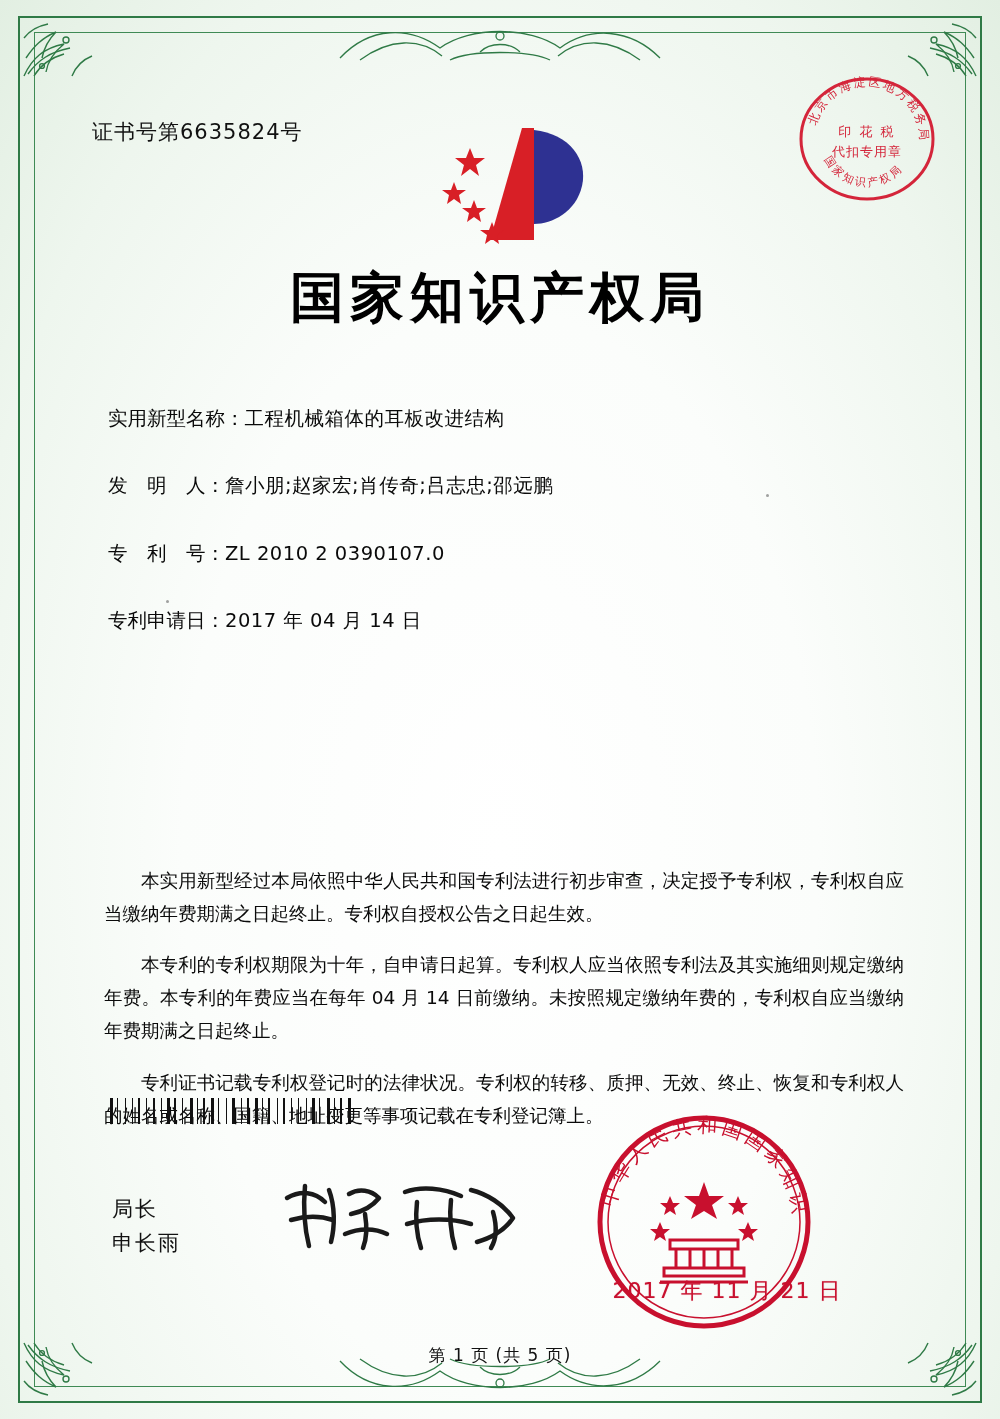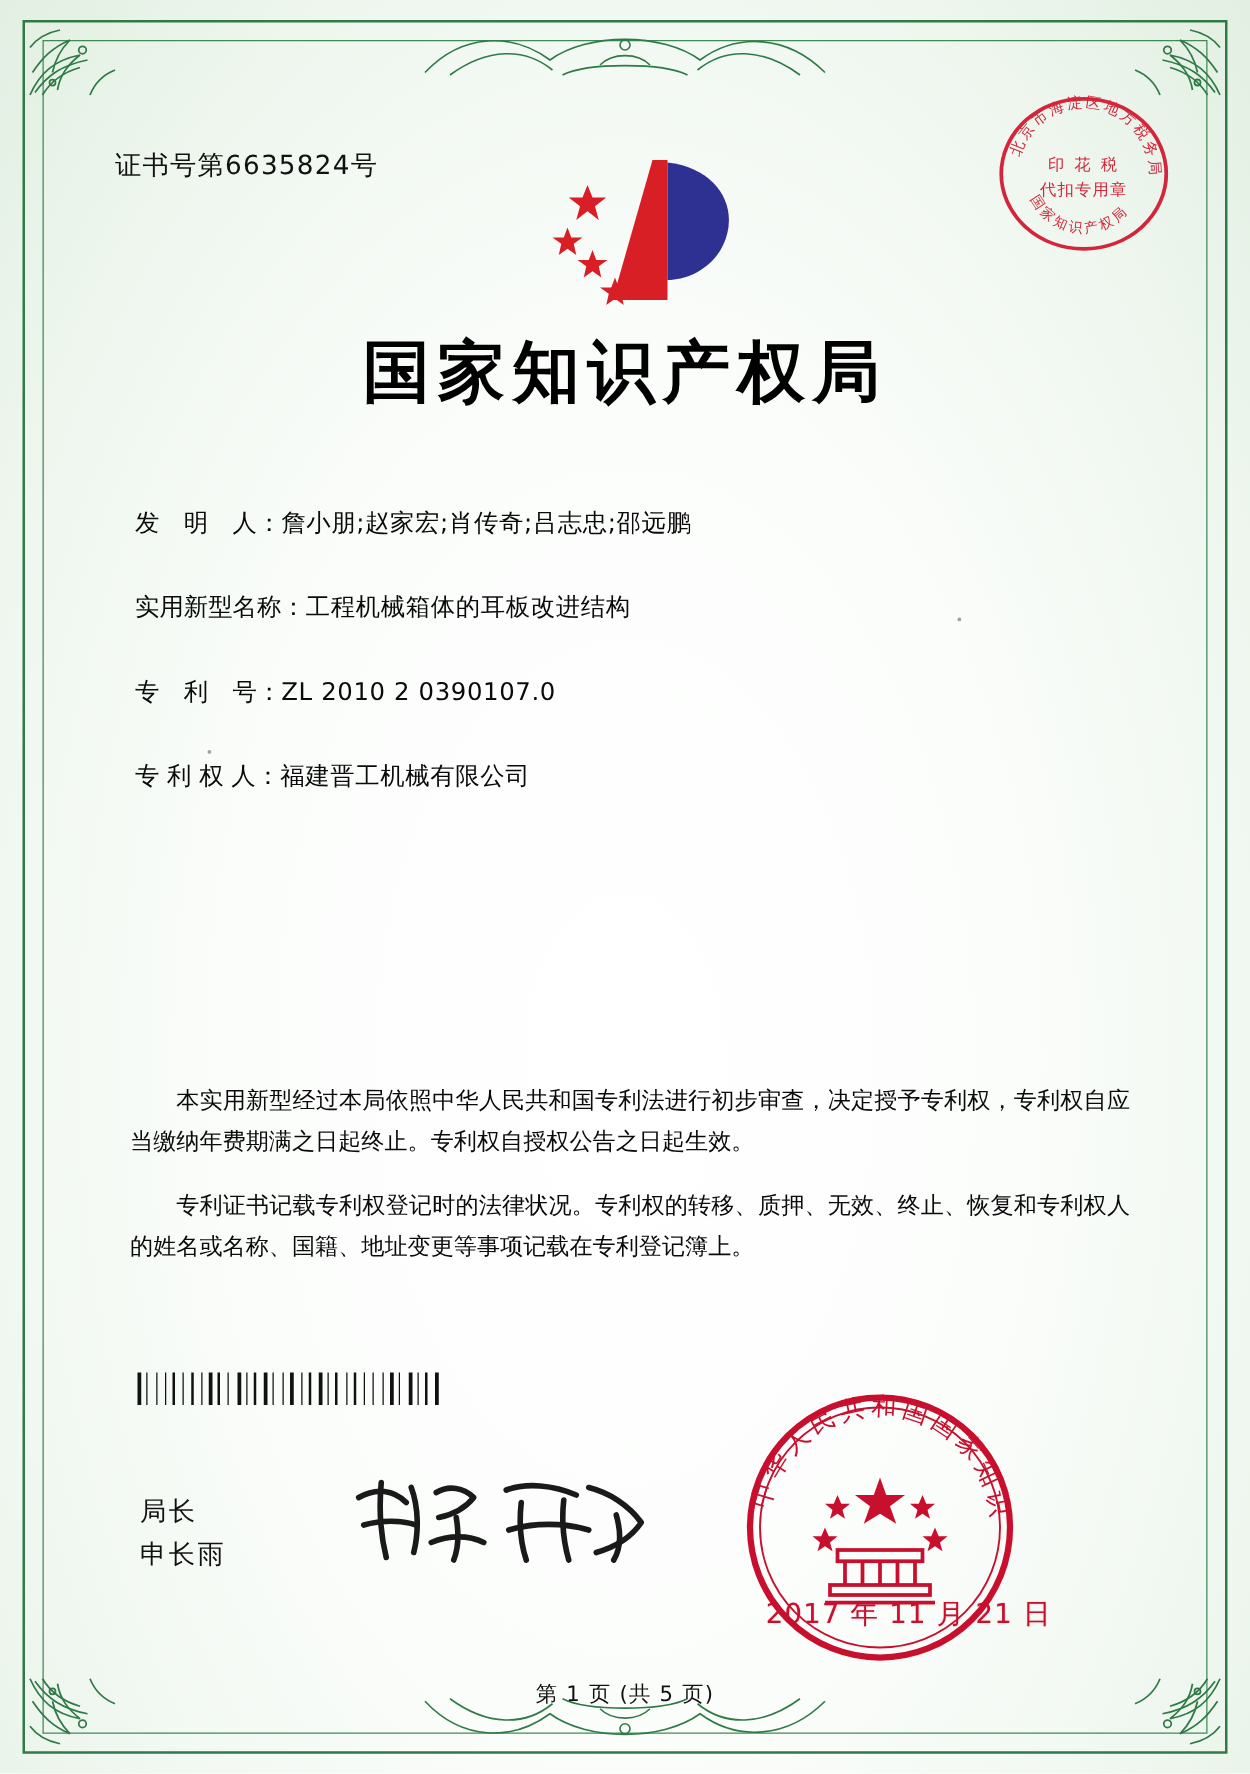--- a/index.html
+++ b/index.html
@@ -220,35 +220,36 @@
         </text>
         <text x="73" y="70" text-anchor="middle" font-size="13" fill="#d4253a" letter-spacing="2" font-family="'DejaVu Sans',sans-serif">印 花 税</text>
         <text x="73" y="90" text-anchor="middle" font-size="13" fill="#d4253a" letter-spacing="1" font-family="'DejaVu Sans',sans-serif">代扣专用章</text>
       </svg>
     </div>
 
     <div class="main-title">国家知识产权局</div>
 
     <div class="fields">
       <div class="field">
-        <span class="lbl">发　明　人：</span><span>詹小朋;赵家宏;肖传奇;吕志忠;邵远鹏</span>
+        <span class="lbl">实用新型名称：</span><span>工程机械箱体的耳板改进结构</span>
       </div>
       <div class="field">
-        <span class="lbl">实用新型名称：</span><span>工程机械箱体的耳板改进结构</span>
+        <span class="lbl">发　明　人：</span><span>詹小朋;赵家宏;肖传奇;吕志忠;邵远鹏</span>
       </div>
       <div class="field">
         <span class="lbl">专　利　号：</span><span>ZL 2010 2 0390107.0</span>
       </div>
       <div class="field">
-        <span class="lbl">专 利 权 人：</span><span>福建晋工机械有限公司</span>
+        <span class="lbl">专利申请日：</span><span>2017 年 04 月 14 日</span>
       </div>
     </div>
 
     <div class="paras">
       <p class="para">本实用新型经过本局依照中华人民共和国专利法进行初步审查，决定授予专利权，专利权自应当缴纳年费期满之日起终止。专利权自授权公告之日起生效。</p>
+      <p class="para">本专利的专利权期限为十年，自申请日起算。专利权人应当依照专利法及其实施细则规定缴纳年费。本专利的年费应当在每年 04 月 14 日前缴纳。未按照规定缴纳年费的，专利权自应当缴纳年费期满之日起终止。</p>
       <p class="para">专利证书记载专利权登记时的法律状况。专利权的转移、质押、无效、终止、恢复和专利权人的姓名或名称、国籍、地址变更等事项记载在专利登记簿上。</p>
     </div>
 
     <div class="barcode" id="barcode">
         <i style="width:3px;background:#111"></i>
         <i style="width:1px;background:transparent"></i>
         <i style="width:1px;background:transparent"></i>
         <i style="width:2px;background:transparent"></i>
         <i style="width:1px;background:#111"></i>
         <i style="width:2px;background:transparent"></i>

